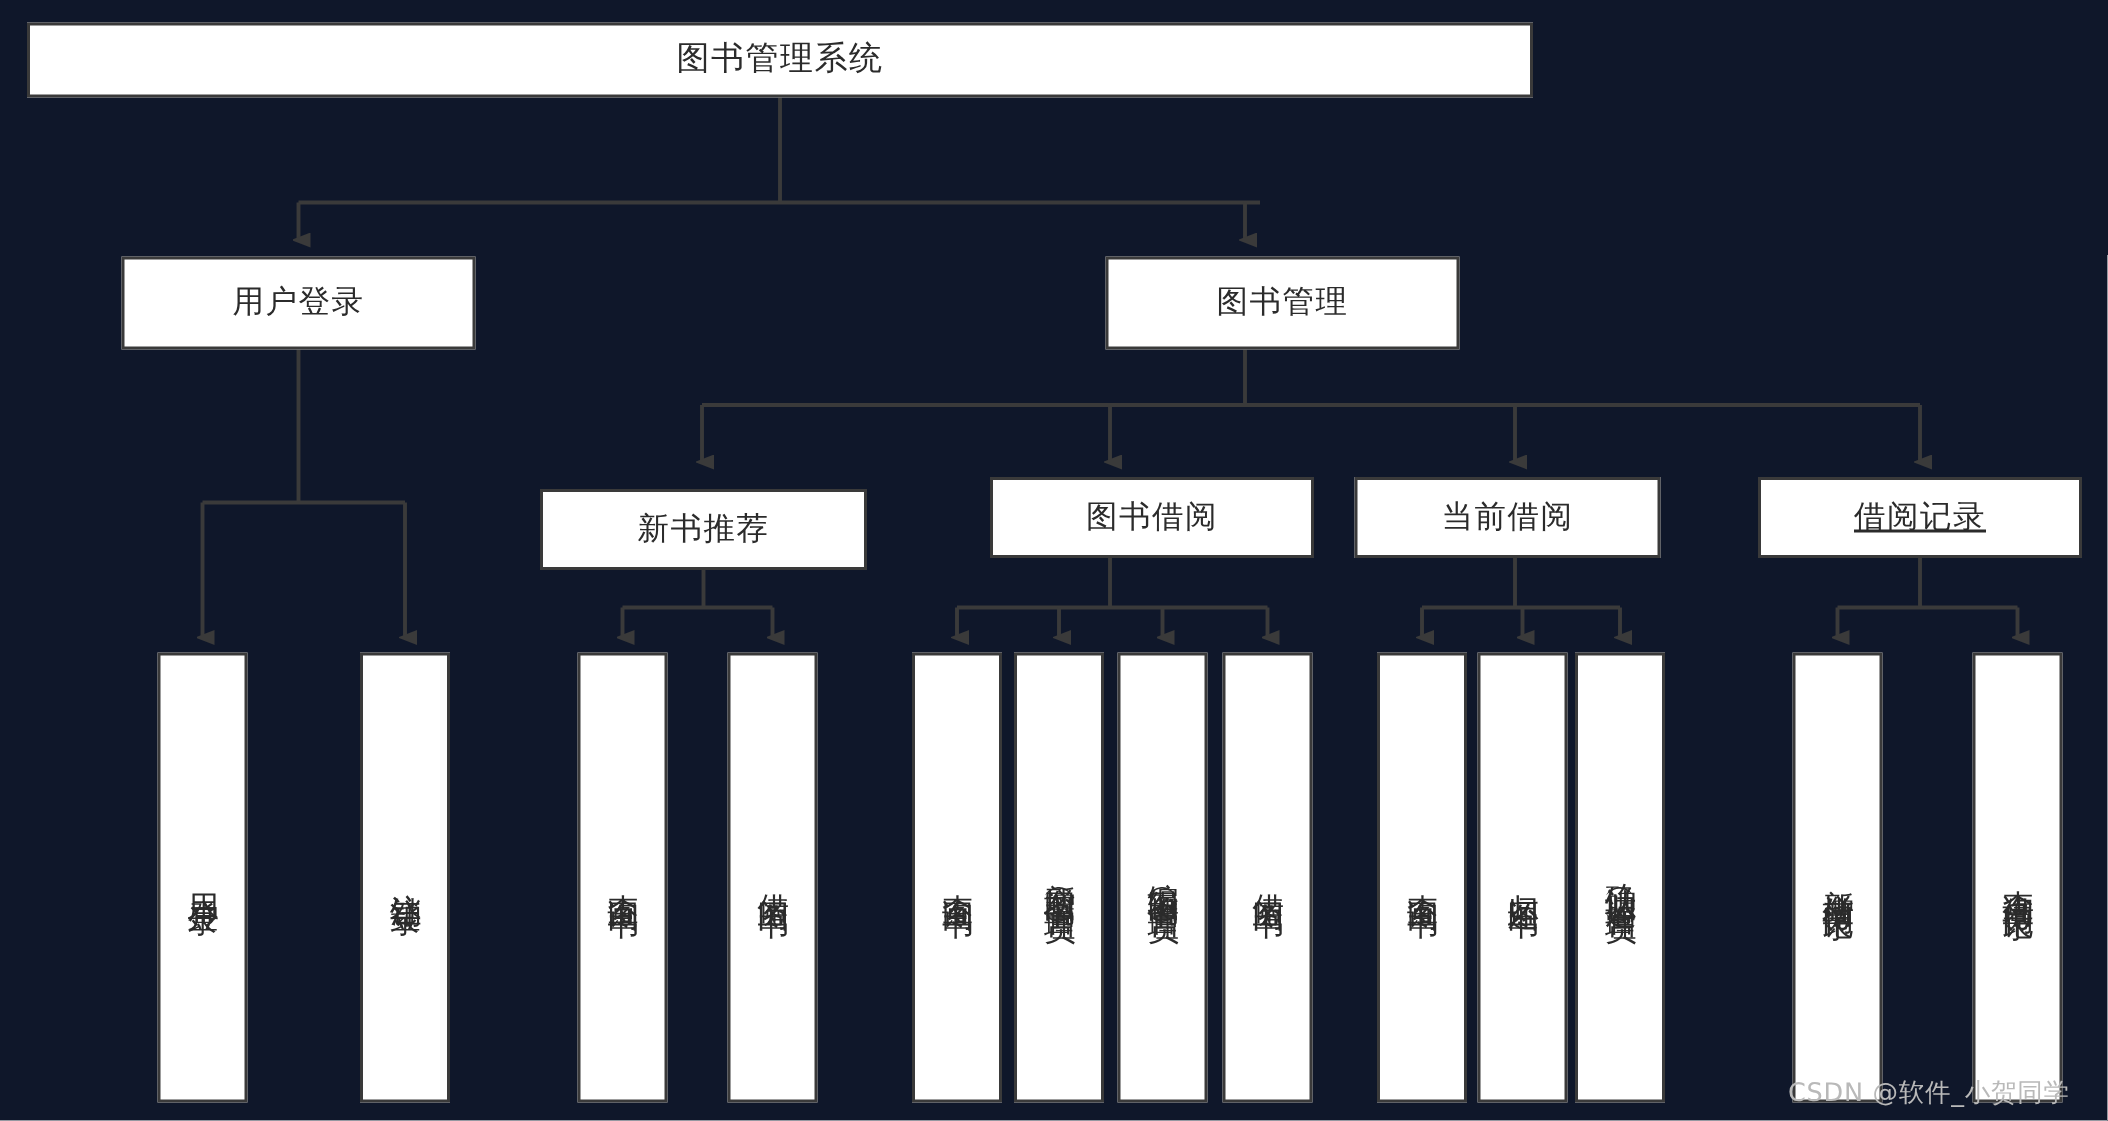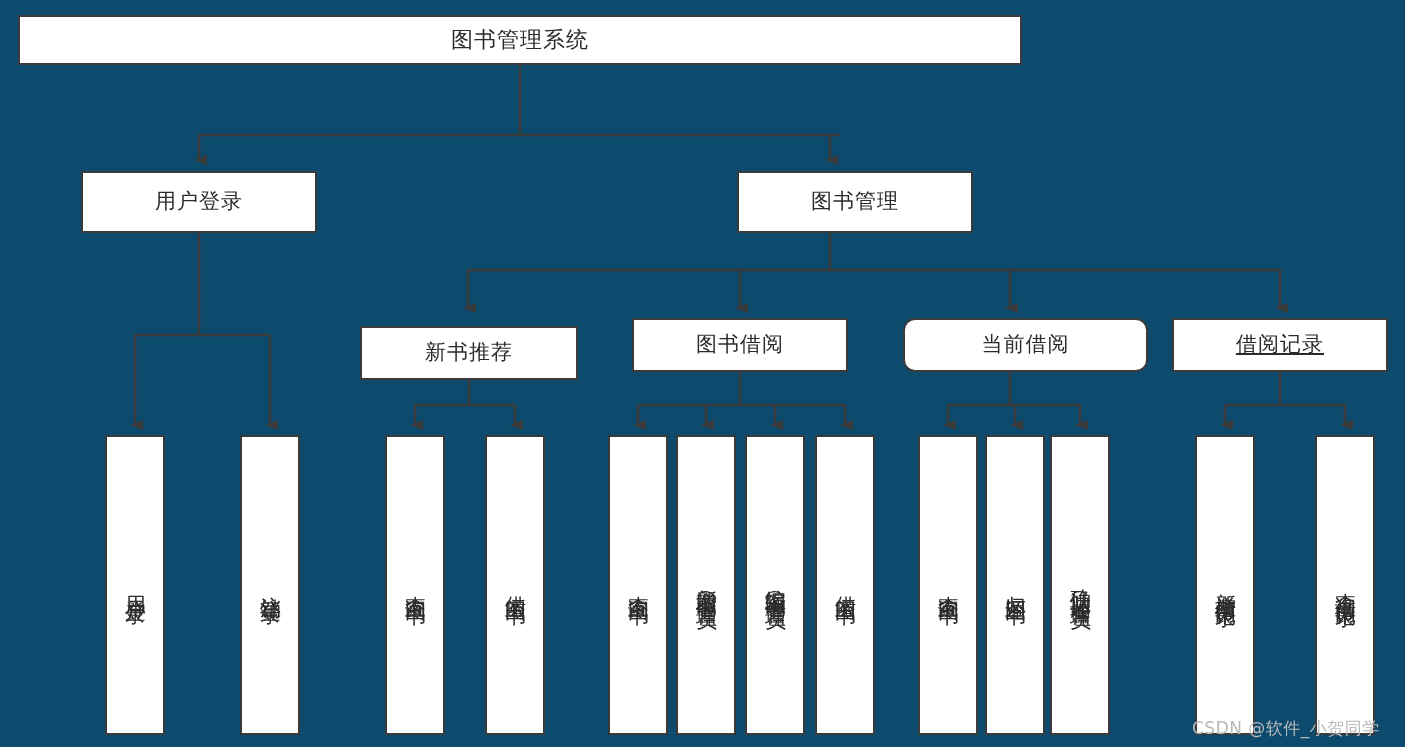--- a/index.html
+++ b/index.html
@@ -7,21 +7,21 @@
     padding: 0;
     background: #ffffff;
   }
   body {
     font-family: "DejaVu Sans", "Liberation Sans", sans-serif;
   }
   #canvas {
     position: relative;
     width: 1405px;
     height: 747px;
-    background: #0c4a6e;
+    background: #0f172a;
     overflow: hidden;
   }
   svg.wires {
     position: absolute;
     left: 0;
     top: 0;
     width: 1405px;
     height: 747px;
     pointer-events: none;
   }
@@ -127,24 +127,24 @@
   <div class="node h" style="left:81px; top:171px; width:236px; height:62px;">
     <span>用户登录</span>
   </div>
   <div class="node h" style="left:712px; top:171px; width:236px; height:62px;margin-left:25px;">
     <span>图书管理</span>
   </div>
 
   <div class="node h" style="left:360px; top:326px; width:218px; height:54px;">
     <span>新书推荐</span>
   </div>
-  <div class="node h" style="left:632px; top:318px; width:216px; height:54px;">
+  <div class="node h" style="left:660px; top:318px; width:216px; height:54px;">
     <span>图书借阅</span>
   </div>
-  <div class="node h" style="left:903px; top:318px; width:245px; height:54px;border-radius:12px;">
+  <div class="node h" style="left:903px; top:318px; width:204px; height:54px;">
     <span>当前借阅</span>
   </div>
   <div class="node h" style="left:1172px; top:318px; width:216px; height:54px;text-decoration:underline;">
     <span>借阅记录</span>
   </div>
 
   <div class="node v" style="left:105px; top:435px; width:60px; height:300px;">
     <span class="vtext">用户登录</span>
   </div>
   <div class="node v" style="left:240px; top:435px; width:60px; height:300px;">

